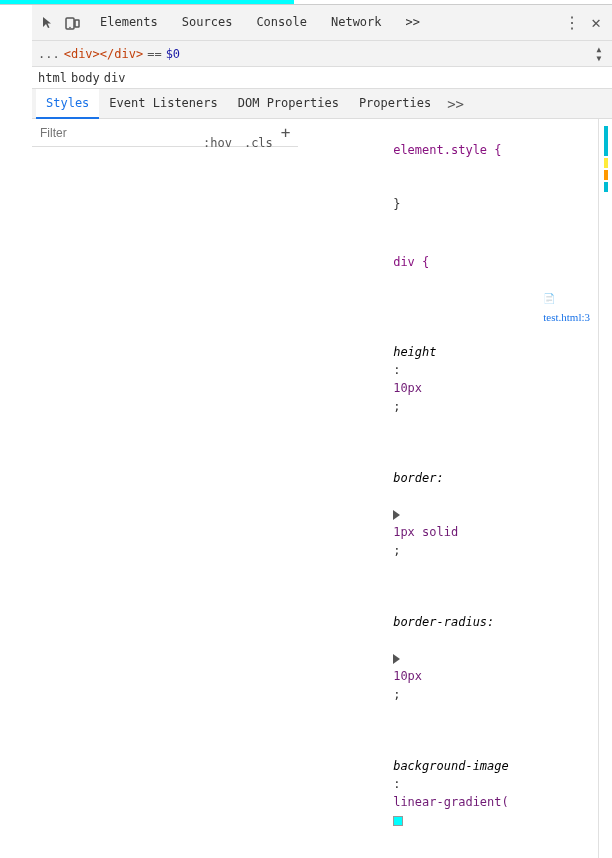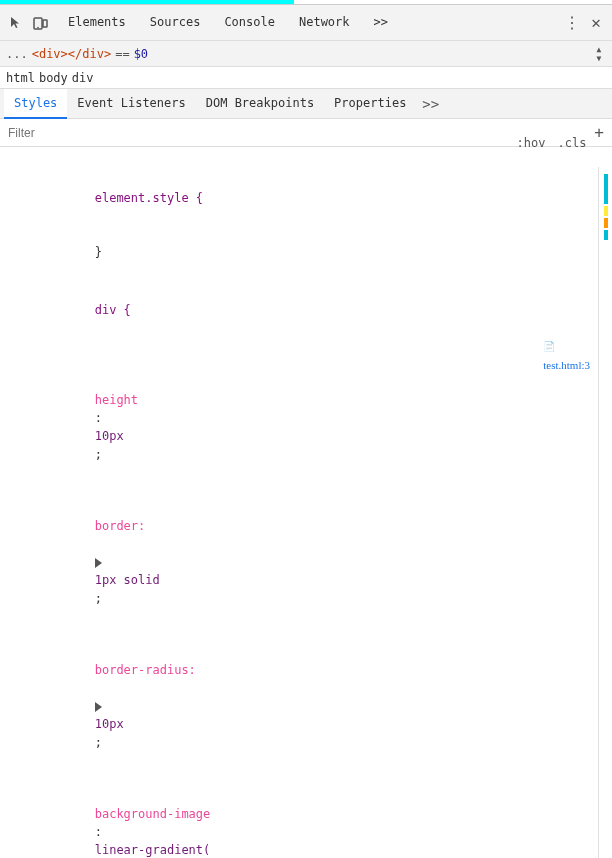--- a/index.html
+++ b/index.html
@@ -20,20 +20,21 @@
     }
 
     
     #devtools {
       background: #fff;
       width: 612px;
       height: 854px;
       display: flex;
       flex-direction: column;
       border-top: 1px solid #ccc;
+      padding-left: 32px;
     }
 
     
     #top-toolbar {
       display: flex;
       align-items: center;
       height: 36px;
       border-bottom: 1px solid #ddd;
       padding: 0 4px;
       background: #f3f3f3;
@@ -216,21 +217,21 @@
     }
 
     
     .css-rule {
       padding: 0 8px;
       white-space: pre;
     }
 
     .css-selector { color: #881280; font-weight: normal; }
     .css-brace { color: #333; }
-    .css-prop { color: #ec4899; }
+    .css-prop { color: #000000; font-style: italic; }
     .css-colon { color: #333; }
     .css-value { color: #701a75; }
     .css-indent { display: inline-block; width: 20px; }
 
     .color-swatch {
       display: inline-block;
       width: 10px;
       height: 10px;
       border: 1px solid #999;
       vertical-align: middle;
@@ -262,23 +263,21 @@
       background: #f1f1f1;
     }
     #css-content::-webkit-scrollbar-thumb {
       background: #c1c1c1;
       border-radius: 4px;
     }
 
     #main-content {
       flex: 1;
       display: flex;
-      flex-direction: column;
       overflow: hidden;
-      gap: 20px;
     }
   </style>
 </head>
 <body>
 
 <div id="progress-bar" style="width: 48%; background: rgb(0, 255, 255);"></div>
 
 <div id="devtools">
 
   <div id="top-toolbar">
@@ -334,21 +333,21 @@
   </div>
 
   <div id="styles-tabs">
     <div class="styles-tab active">
       <span>Styles</span>
     </div>
     <div class="styles-tab">
       <span>Event Listeners</span>
     </div>
     <div class="styles-tab">
-      <span>DOM Breakpoints</span>
+      <span>DOM Properties</span>
     </div>
     <div class="styles-tab">
       <span>Properties</span>
     </div>
     <div class="styles-more">&gt;&gt;</div>
   </div>
 
   <div id="main-content">
 
     <div id="filter-bar">

